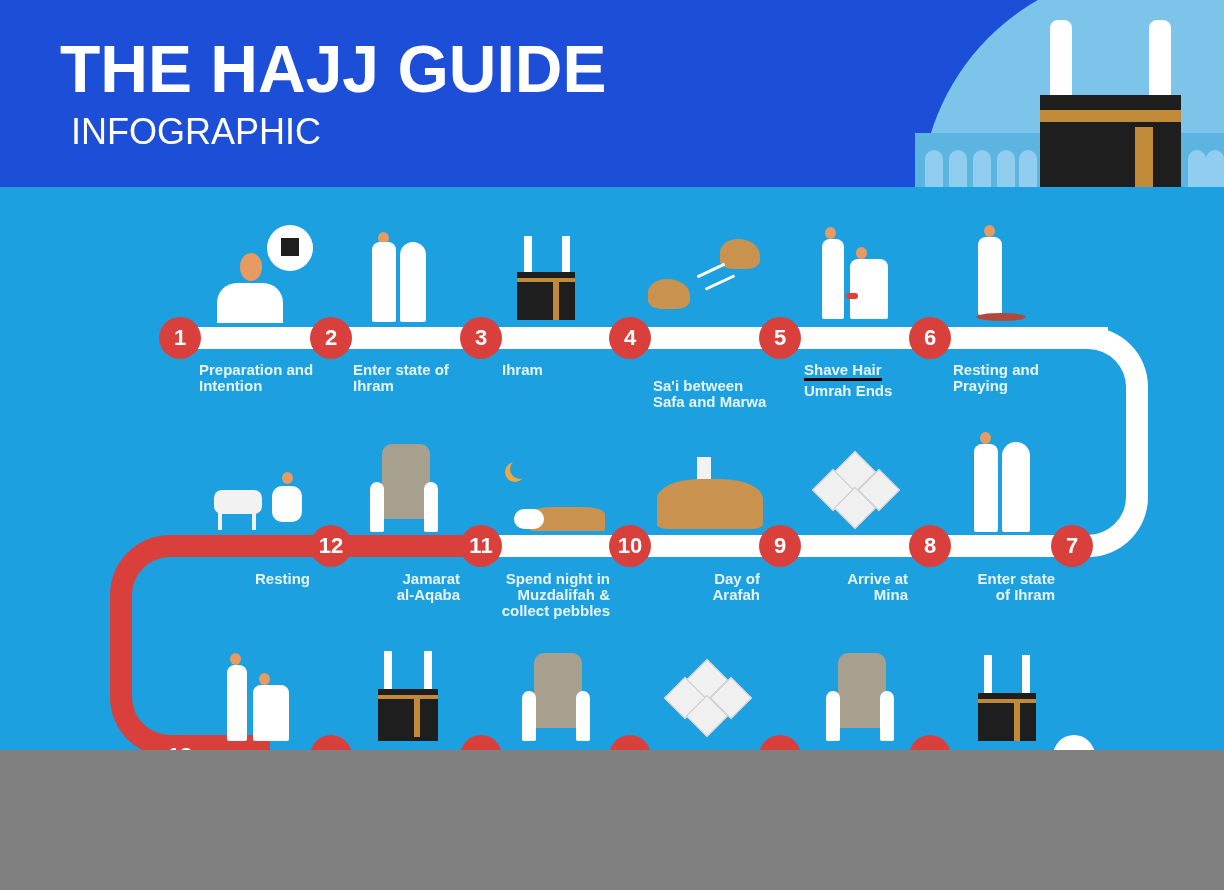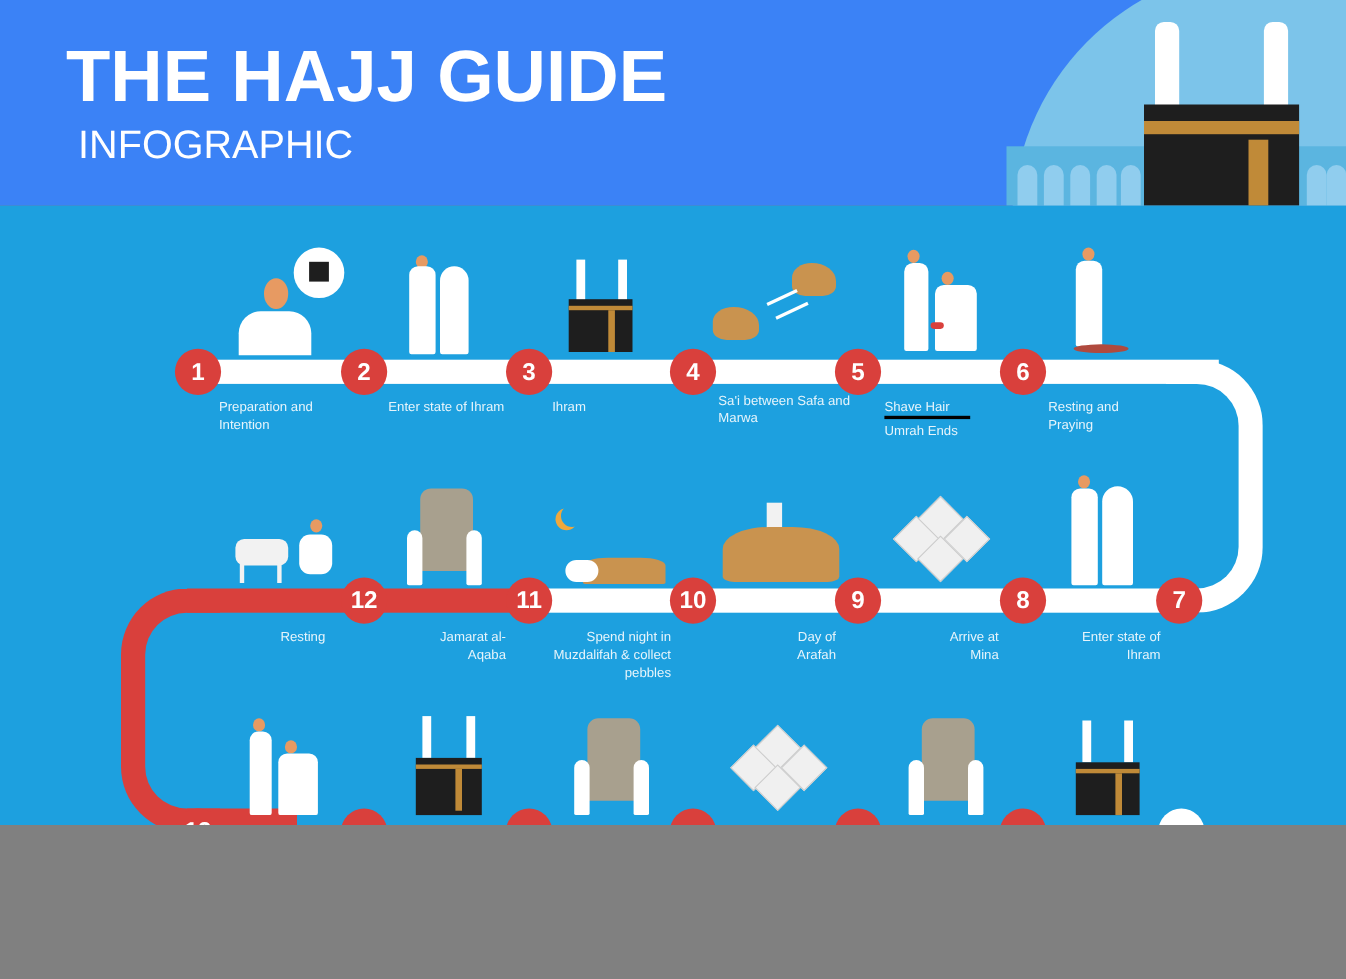--- a/index.html
+++ b/index.html
@@ -1,33 +1,33 @@
 <!DOCTYPE html>
 <html><head>
 <meta charset="utf-8">
 <style>
   * { box-sizing: border-box; margin: 0; padding: 0; }
   html, body { width: 1224px; height: 890px; overflow: hidden; background: #808080; }
   body { position: relative; font-family: "Liberation Sans", "DejaVu Sans", sans-serif; }
-  #header { position: absolute; left: 0; top: 0; width: 1224px; height: 187px; background: #3b82f6; overflow: hidden; }
+  #header { position: absolute; left: 0; top: 0; width: 1224px; height: 187px; background: #1d4ed8; overflow: hidden; }
   #main { position: absolute; left: 0; top: 187px; width: 1224px; height: 563px; background: #1da0df; overflow: hidden; }
   #gray-bar { position: absolute; left: 0; top: 750px; width: 1224px; height: 140px; background: #808080; }
   .title { position: absolute; left: 60px; top: 34px; color: #fff; font-weight: bold; font-size: 66px; letter-spacing: 0px; line-height: 70px; }
   .subtitle { position: absolute; left: 71px; top: 112px; color: #fff; font-size: 36px; line-height: 40px; }
   .hill { position: absolute; left: 920px; top: -30px; width: 420px; height: 260px; background: #7cc4ea; border-radius: 55% 0 0 0 / 90% 0 0 0; }
   .arcade { position: absolute; left: 915px; top: 133px; width: 309px; height: 54px; background: #5bb5e0; }
   .arch { position: absolute; top: 150px; width: 18px; height: 37px; background: #90cdee; border-radius: 9px 9px 0 0; }
   .minaret { position: absolute; width: 22px; background: #fff; }
   .kaaba-big { position: absolute; left: 1040px; top: 95px; width: 141px; height: 92px; background: #1e1e1e; }
   .kaaba-band { position: absolute; left: 0; top: 15px; width: 100%; height: 12px; background: #c08a38; }
   .kaaba-door { position: absolute; left: 95px; top: 32px; width: 18px; height: 60px; background: #c08a38; }
   .track { position: absolute; background: #fff; }
   .track-red { position: absolute; background: #d9403c; }
   .node { position: absolute; width: 42px; height: 42px; border-radius: 50%; background: #d9403c; color: #fff; font-weight: bold; font-size: 22px; display: flex; align-items: center; justify-content: center; }
-  .label { position: absolute; color: #e6f4fb; font-size: 12px; line-height: 16px; width: 120px; }
+  .label { position: absolute; color: #e6f4fb; font-size: 15px; line-height: 16px; width: 120px; font-weight: bold; }
   .icon { position: absolute; }
   .mini-kaaba { position: absolute; width: 58px; height: 48px; background: #1e1e1e; }
   .mini-kaaba::before { content: ""; position: absolute; left: 0; top: 6px; width: 100%; height: 4px; background: #c08a38; }
   .mini-kaaba::after { content: ""; position: absolute; left: 36px; top: 10px; width: 6px; height: 38px; background: #c08a38; }
   .mini-minaret { position: absolute; width: 8px; height: 38px; background: #fff; }
   .person { position: absolute; background: #fff; border-radius: 8px 8px 2px 2px; }
   .head { position: absolute; width: 11px; height: 12px; border-radius: 50%; background: #e79a62; }
   .rock { position: absolute; background: #c9934f; border-radius: 45% 55% 30% 30%; }
   .tent { position: absolute; width: 30px; height: 30px; background: #f0f0f0; border: 1px solid #ccc; transform: rotate(45deg); }
   .pillar { position: absolute; width: 48px; height: 75px; background: #a8a08e; border-radius: 10px 10px 0 0; }
@@ -71,21 +71,21 @@
   <div class="node" style="left:159px;top:130px">1</div>
   <div class="node" style="left:310px;top:130px">2</div>
   <div class="node" style="left:460px;top:130px">3</div>
   <div class="node" style="left:609px;top:130px">4</div>
   <div class="node" style="left:759px;top:130px">5</div>
   <div class="node" style="left:909px;top:130px">6</div>
 
   <div class="label" style="left:199px;top:175px">Preparation and Intention</div>
   <div class="label" style="left:353px;top:175px">Enter state of Ihram</div>
   <div class="label" style="left:502px;top:175px">Ihram</div>
-  <div class="label" style="left:653px;top:169px">Sa'i between Safa and Marwa</div>
+  <div class="label" style="left:653px;top:191px">Sa'i between Safa and Marwa</div>
   <div class="label" style="left:804px;top:175px;border-bottom:3px solid #000000;width:78px">Shave Hair</div>
   <div class="label" style="left:804px;top:196px">Umrah Ends</div>
   <div class="label" style="left:953px;top:175px;width:90px">Resting and Praying</div>
 
   <div class="node" style="left:1051px;top:338px">7</div>
   <div class="node" style="left:909px;top:338px">8</div>
   <div class="node" style="left:759px;top:338px">9</div>
   <div class="node" style="left:609px;top:338px">10</div>
   <div class="node" style="left:460px;top:338px">11</div>
   <div class="node" style="left:310px;top:338px">12</div>

